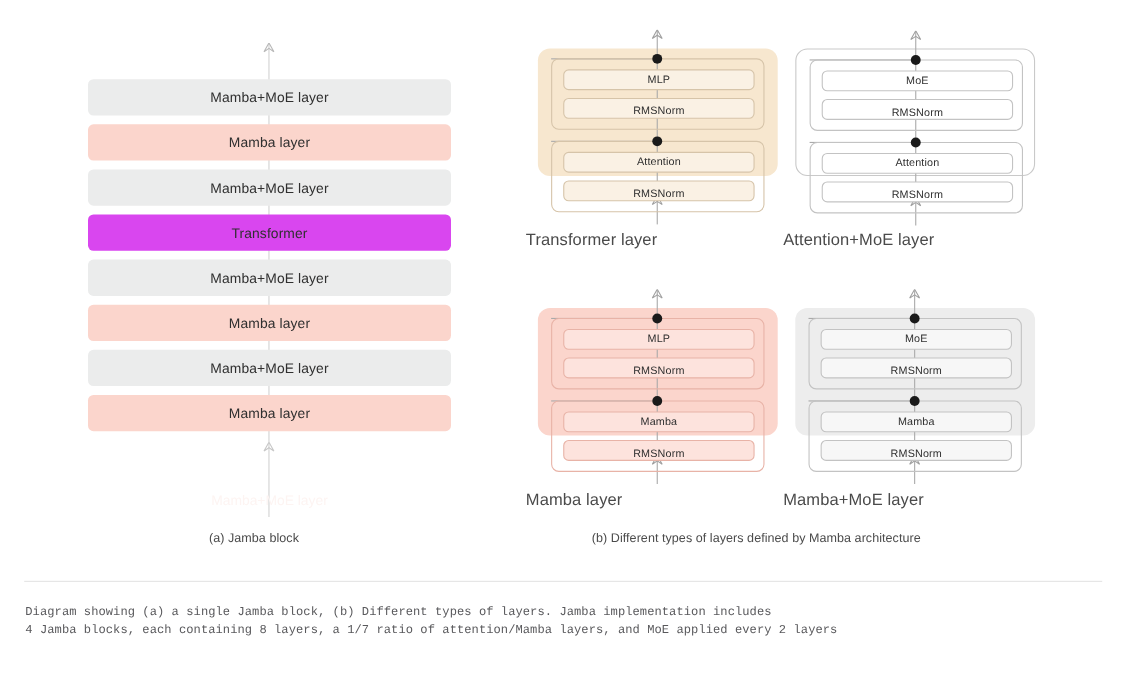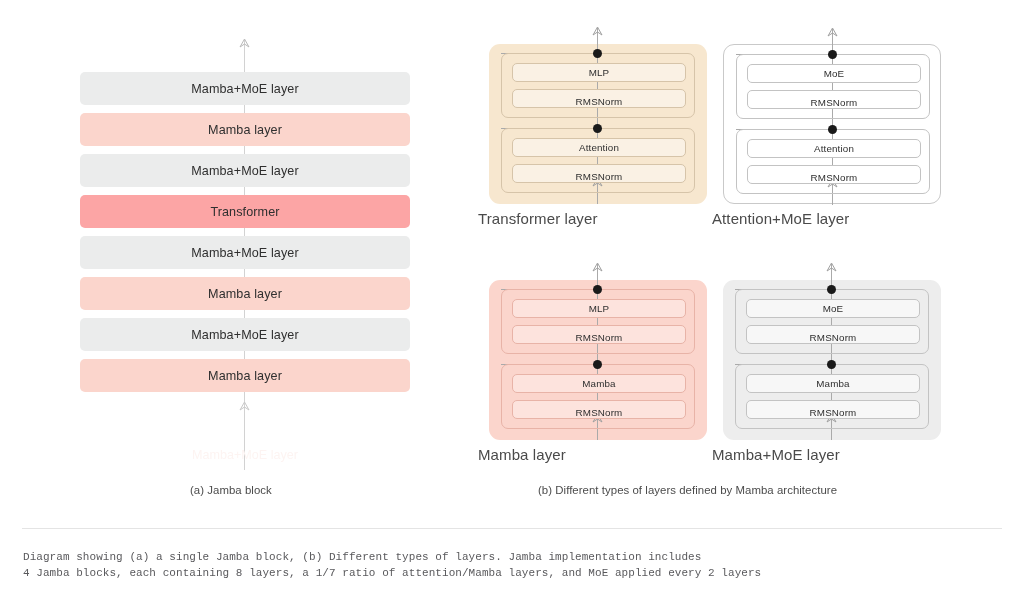--- a/index.html
+++ b/index.html
@@ -70,21 +70,21 @@
     border-radius: 5px;
     display: flex;
     align-items: center;
     justify-content: center;
     font-size: 12.6px;
     color: #2f2f2f;
     letter-spacing: 0.1px;
   }
   .stack-row.gray  { background: #ebecec; }
   .stack-row.pink  { background: #fbd5cc; }
-  .stack-row.cream { background: #fca5a5; }
+  .stack-row.cream { background: #d946ef; }
 
   .ghost-label {
     position: absolute;
     left: 0;
     top: 408px;
     width: 330px;
     text-align: center;
     font-size: 12.6px;
     color: #fdf4f2;
   }
@@ -96,21 +96,21 @@
     letter-spacing: 0.05px;
     white-space: nowrap;
   }
   .subcaption.a { left: 190px; top: 484px; }
   .subcaption.b { left: 538px; top: 484px; }
 
   
   .panel {
     position: absolute;
     width: 218px;
-    height: 160px;
+    height: 116px;
     border-radius: 11px;
     box-sizing: border-box;
   }
   .panel.tf   { left: 489px; top: 44px;  background: #f7e7cf; }
   .panel.amoe { left: 723px; top: 44px;  background: #ffffff; border: 1px solid #c9c9c9; }
   .panel.mb   { left: 489px; top: 280px; background: #fbd5cc; }
   .panel.mmoe { left: 723px; top: 280px; background: #ededed; }
 
   
   .group {

